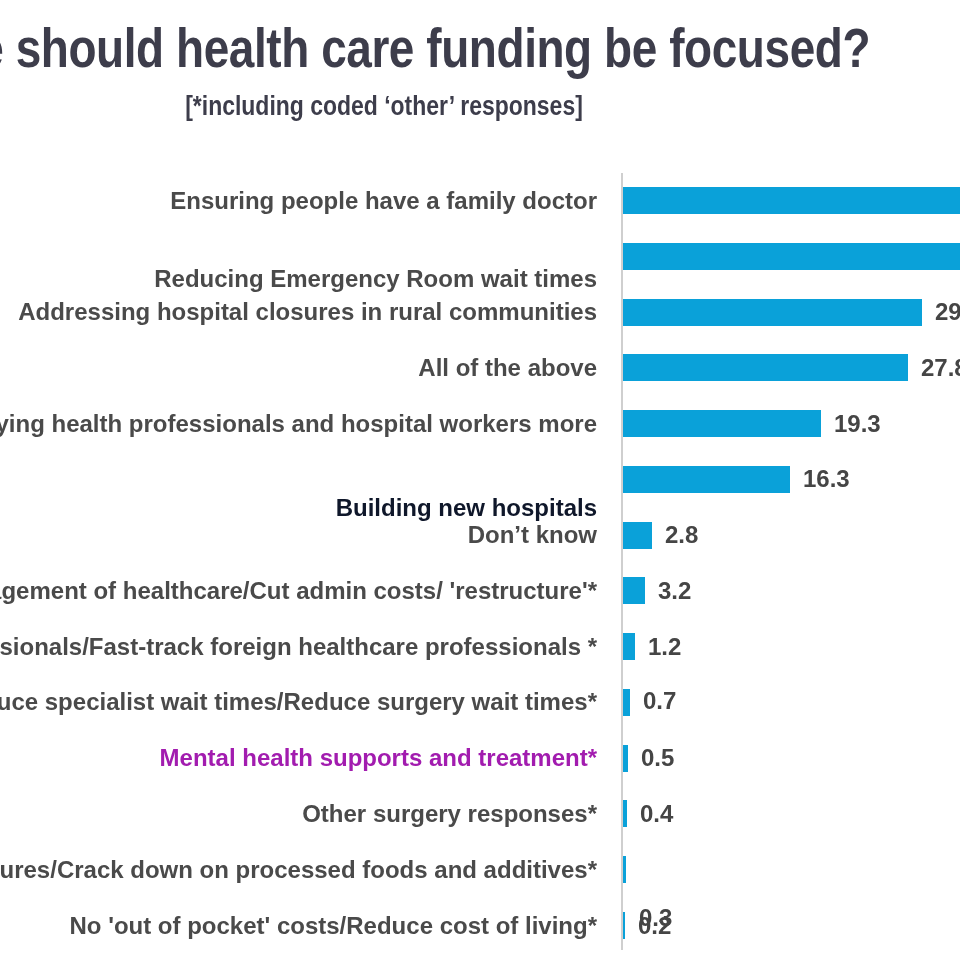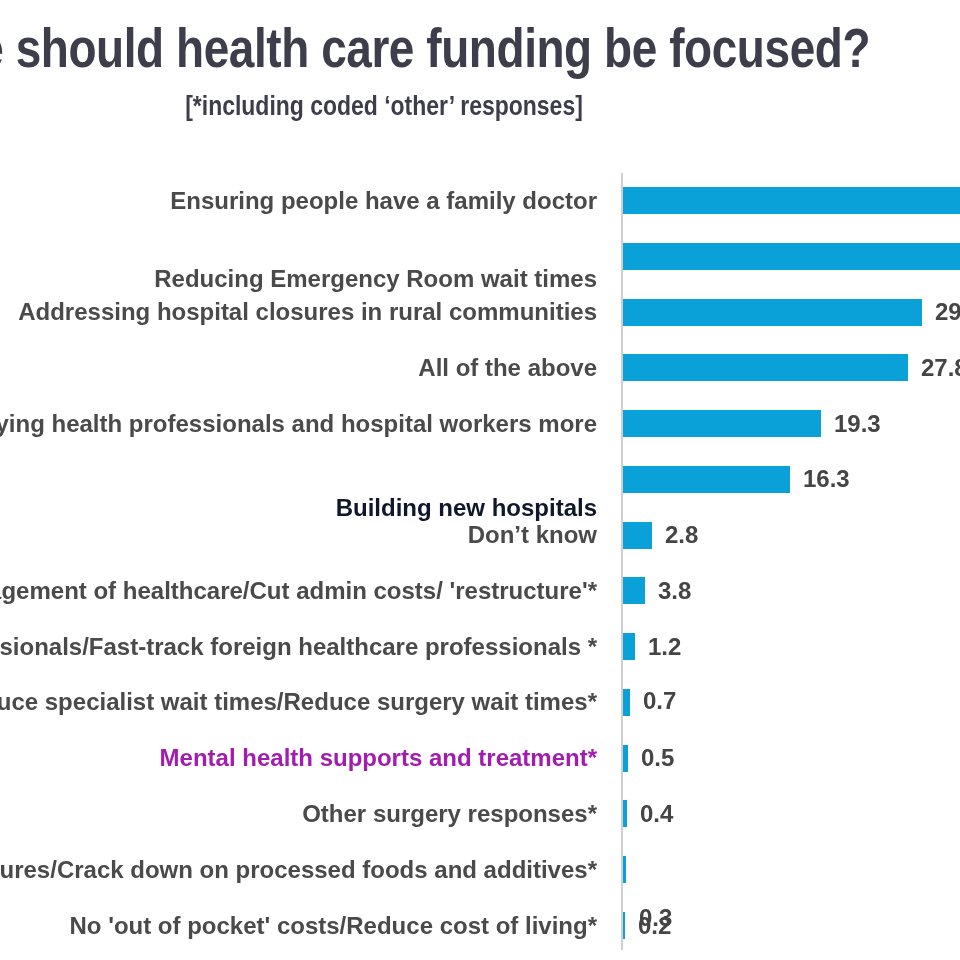--- a/index.html
+++ b/index.html
@@ -82,21 +82,21 @@
       <div class="bar" style="top: 410.08px; width: 198px; background: rgb(10, 161, 217);"></div>
       <div class="value-label" style="left: 834px; top: 423.58px;">19.3</div>
       <div class="row-label" style="top: 508px; color: #0f172a;">Building new hospitals</div>
       <div class="bar" style="top: 465.85px; width: 167px; background: rgb(10, 161, 217);"></div>
       <div class="value-label" style="left: 803px; top: 479.35px;">16.3</div>
       <div class="row-label" style="top: 535.12px; color: rgb(74, 74, 74);">Don’t know</div>
       <div class="bar" style="top: 521.62px; width: 29px; background: rgb(10, 161, 217);"></div>
       <div class="value-label" style="left: 665px; top: 535.12px;">2.8</div>
       <div class="row-label" style="top: 590.89px; color: rgb(74, 74, 74);">Better management of healthcare/Cut admin costs/ 'restructure'*</div>
       <div class="bar" style="top: 577.39px; width: 22px; background: rgb(10, 161, 217);"></div>
-      <div class="value-label" style="left: 658px; top: 590.89px;">3.8</div>
+      <div class="value-label" style="left: 658px; top: 590.89px;">3.2</div>
       <div class="row-label" style="top: 646.66px; color: rgb(74, 74, 74);">More healthcare professionals/Fast-track foreign healthcare professionals *</div>
       <div class="bar" style="top: 633.16px; width: 12px; background: rgb(10, 161, 217);"></div>
       <div class="value-label" style="left: 648px; top: 646.66px;">1.2</div>
       <div class="row-label" style="top: 702.43px; color: rgb(74, 74, 74);">Reduce specialist wait times/Reduce surgery wait times*</div>
       <div class="bar" style="top: 688.93px; width: 7px; background: rgb(10, 161, 217);"></div>
       <div class="value-label" style="left: 643px; top: 672px; margin-top: 29px;">0.7</div>
       <div class="row-label" style="top: 758.2px; color: #a21caf;">Mental health supports and treatment*</div>
       <div class="bar" style="top: 744.7px; width: 5px; background: rgb(10, 161, 217);"></div>
       <div class="value-label" style="left: 641px; top: 758.2px;">0.5</div>
       <div class="row-label" style="top: 813.97px; color: rgb(74, 74, 74);">Other surgery responses*</div>

